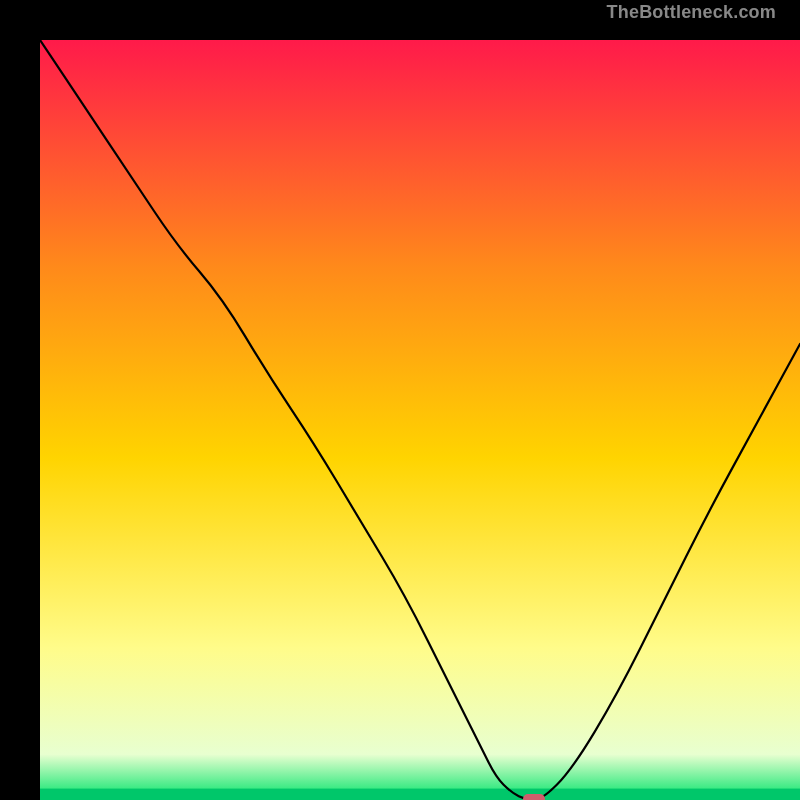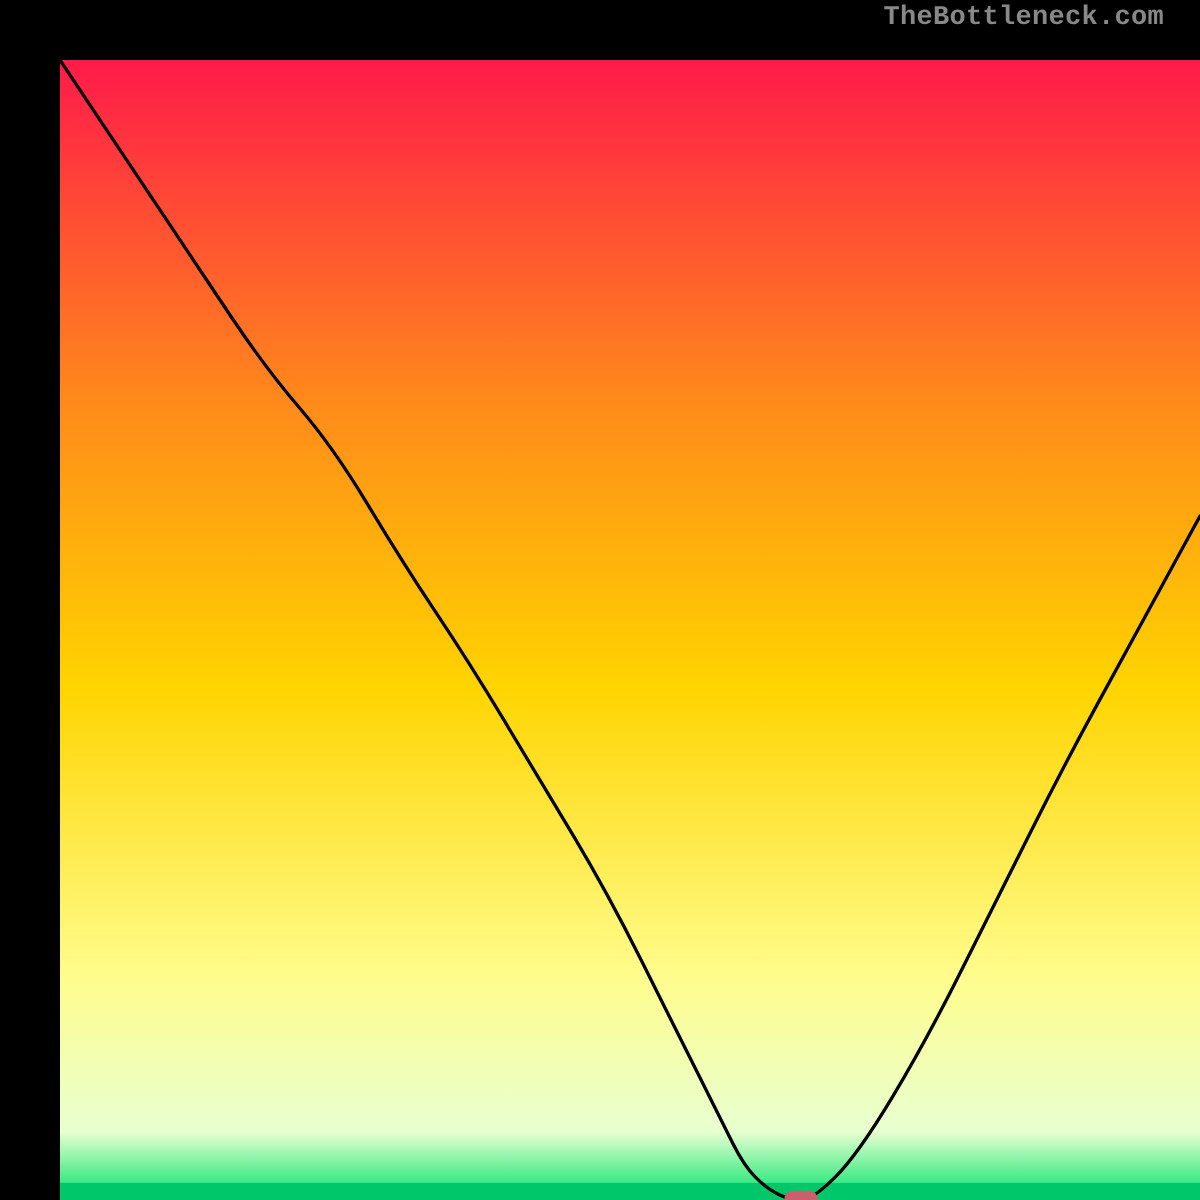--- a/index.html
+++ b/index.html
@@ -27,21 +27,21 @@
     overflow: hidden;
   }
   .watermark {
     position: absolute;
     top: 2px;
     right: 24px;
     color: #888;
     font-size: 18px;
     font-weight: 600;
     letter-spacing: 0.2px;
-    font-family: Liberation Mono, monospace;
+    font-family: Liberation Sans, sans-serif;
     z-index: 5;
   }
   svg {
     position: absolute;
     inset: 0;
   }
   .curve {
     fill: none;
     stroke: #000;
     stroke-width: 2.2;

